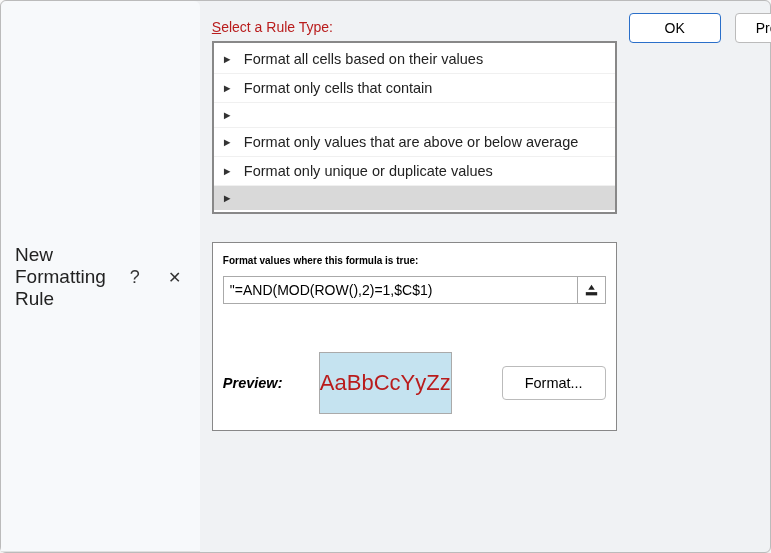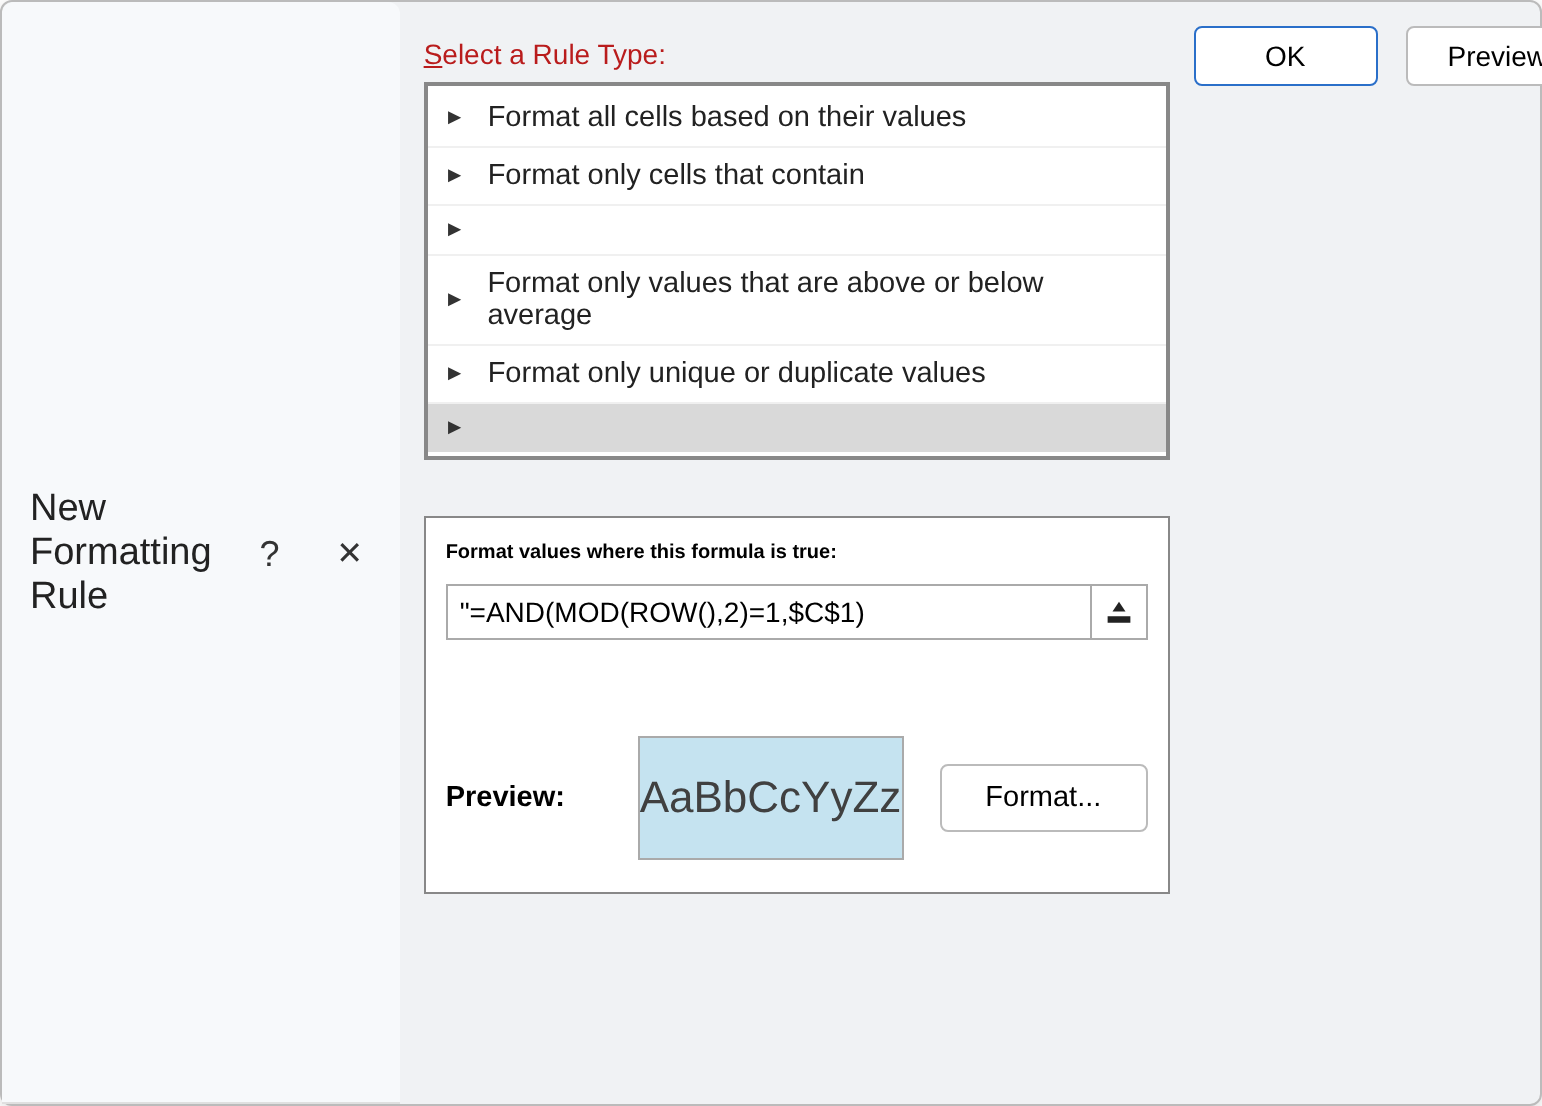--- a/index.html
+++ b/index.html
@@ -17,23 +17,23 @@
 .rule-item.selected { background: #d9d9d9; }
 .arrow { display: inline-block; margin-right: 10px; font-size: 11px; color: #333; width: 12px; }
 .edit-section { margin-top: 22px; }
 .desc-box { border: 1px solid #888; background: #fff; padding: 12px 10px 16px 10px; margin-top: 6px; }
 .desc-label { font-weight: 700; font-size: 10px; margin-bottom: 10px; }
 .formula-row { display: flex; align-items: stretch; border: 1px solid #aaa; height: 28px; }
 .formula-input { flex: 1; border: none; padding: 3px 6px; font-size: 14px; outline: none; font-family: "Segoe UI", Arial, sans-serif; }
 .collapse-btn { width: 28px; border-left: 1px solid #aaa; display: flex; align-items: center; justify-content: center; cursor: pointer; background: #fff; }
 .collapse-btn svg { width: 13px; height: 13px; }
 .preview-row { display: flex; align-items: center; margin-top: 48px; gap: 18px; }
-.preview-label { font-weight: 700; font-size: 14.5px; width: 78px; }
-.preview-box { flex: 1; height: 62px; border: 1px solid #aaa; background: #c5e3f0; display: flex; align-items: center; justify-content: center; font-size: 22px; color: #404040; }
-.format-btn { width: 104px; height: 34px; border: 1px solid #bbb; border-radius: 4px; background: #fff; font-size: 14.5px; cursor: pointer; font-family: inherit; }
+.preview-label { font-weight: 700; font-size: 14.5px; width: 78px; font-style: italic; }
+.preview-box { flex: 1; height: 62px; border: 1px solid #aaa; background: #c5e3f0; display: flex; align-items: center; justify-content: center; font-size: 22px; color: #b91c1c; }
+.format-btn { width: 104px; height: 34px; border: 1px solid #bbb; border-radius: 4px; background: #fff; font-size: 14.5px; cursor: pointer; font-family: inherit; margin-left: 32px; }
 .button-row { display: flex; justify-content: flex-end; gap: 14px; padding: 12px 14px 14px 0; }
 .btn { width: 92px; height: 30px; border: 1px solid #bbb; border-radius: 4px; background: #fff; font-size: 14px; cursor: pointer; font-family: inherit; }
 .btn.primary { border: 1.5px solid #2a6fc9; }
 </style>
 </head>
 <body>
 
 <div class="dialog">
   <div class="titlebar">
     <div class="titlebar-title">New Formatting Rule</div>

